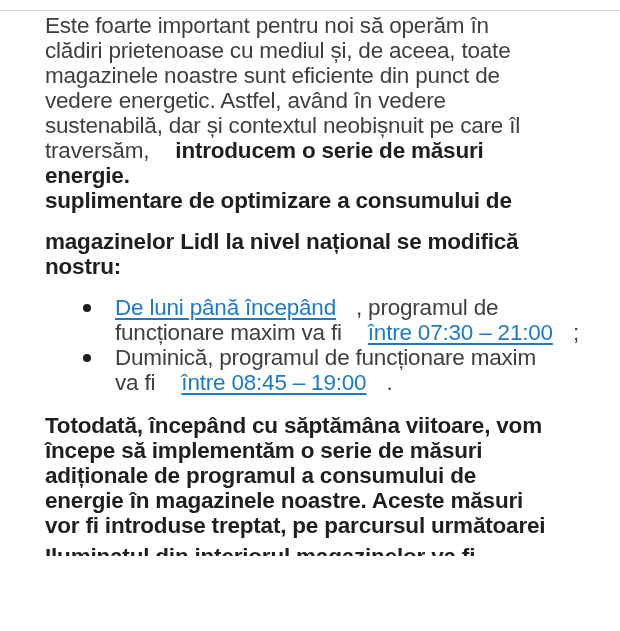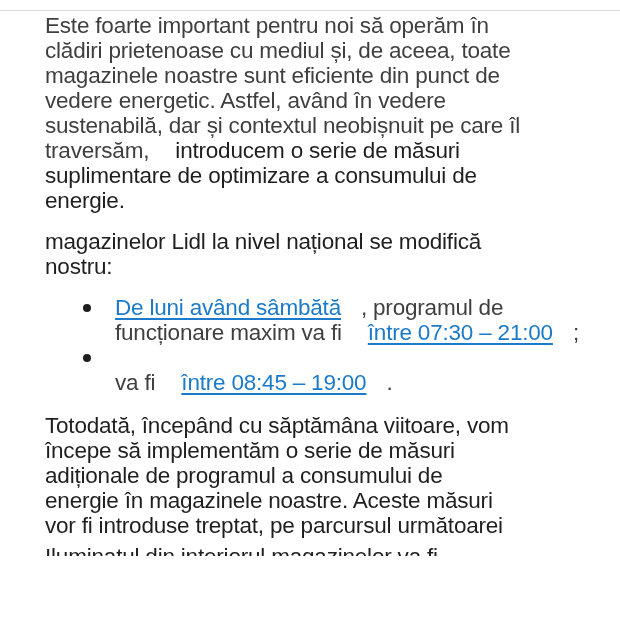--- a/index.html
+++ b/index.html
@@ -30,21 +30,21 @@
   .block{margin:0 0 16px 0;}
   .line{
     height:25px;
     white-space:pre;
     position:relative;
     letter-spacing:-0.2px;
   }
   .line span{color:var(--text);margin-left:20px;}
   .line span.bold{
     color:var(--bold-text);
-    font-weight:400;
+    font-weight:700;
   }
   .line span.link{
     color:var(--link);
     text-decoration:underline;
     text-decoration-thickness:1.5px;
     text-underline-offset:3px;
     cursor:pointer;
   }
   .block-list .line{padding-left:70px;}
   .bullet{
@@ -69,31 +69,31 @@
 <div class="top-divider" data-name="top-divider"></div>
 
 <main class="article" data-name="article-content">
     <div class="block block-paragraph" data-name="intro-paragraph">
       <div class="line" data-name="text-line"><span data-name="text-segment">Este foarte important pentru noi să operăm în</span></div>
       <div class="line" data-name="text-line"><span data-name="text-segment">clădiri prietenoase cu mediul și, de aceea, toate</span></div>
       <div class="line" data-name="text-line"><span data-name="text-segment">magazinele noastre sunt eficiente din punct de</span></div>
       <div class="line" data-name="text-line"><span data-name="text-segment">vedere energetic. Astfel, având în vedere</span></div>
       <div class="line" data-name="text-line"><span data-name="text-segment">sustenabilă, dar și contextul neobișnuit pe care îl</span></div>
       <div class="line" data-name="text-line"><span data-name="text-segment">traversăm, </span><span class="bold" data-name="text-segment">introducem o serie de măsuri</span></div>
+      <div class="line" data-name="text-line"><span class="bold" data-name="text-segment">energie.</span></div>
       <div class="line" data-name="text-line"><span class="bold" data-name="text-segment">suplimentare de optimizare a consumului de</span></div>
-      <div class="line" data-name="text-line"><span class="bold" data-name="text-segment">energie.</span></div>
     </div>
     <div class="block block-paragraph" data-name="schedule-intro-paragraph">
       <div class="line" data-name="text-line"><span class="bold" data-name="text-segment">magazinelor Lidl la nivel național se modifică</span></div>
       <div class="line" data-name="text-line"><span class="bold" data-name="text-segment">nostru:</span></div>
     </div>
     <div class="block block-list" data-name="schedule-list">
-      <div class="line" data-name="text-line"><span class="bullet" data-name="bullet-icon"></span><span class="link" data-name="link-de-luni-pana-sambata">De luni având sâmbătă</span><span data-name="text-segment">, programul de</span></div>
+      <div class="line" data-name="text-line"><span class="bullet" data-name="bullet-icon"></span><span class="link" data-name="link-de-luni-pana-sambata">De luni până începând</span><span data-name="text-segment">, programul de</span></div>
       <div class="line" data-name="text-line"><span data-name="text-segment">funcționare maxim va fi </span><span class="link" data-name="link-interval-luni-sambata">între 07:30 – 21:00</span><span data-name="text-segment">;</span></div>
-      <div class="line" data-name="text-line"><span class="bullet" data-name="bullet-icon"></span></div>
+      <div class="line" data-name="text-line"><span class="bullet" data-name="bullet-icon"></span><span data-name="text-segment">Duminică, programul de funcționare maxim</span></div>
       <div class="line" data-name="text-line"><span data-name="text-segment">va fi </span><span class="link" data-name="link-interval-duminica">între 08:45 – 19:00</span><span data-name="text-segment">.</span></div>
     </div>
     <div class="block block-paragraph" data-name="measures-paragraph">
       <div class="line" data-name="text-line"><span class="bold" data-name="text-segment">Totodată, începând cu săptămâna viitoare, vom</span></div>
       <div class="line" data-name="text-line"><span class="bold" data-name="text-segment">începe să implementăm o serie de măsuri</span></div>
       <div class="line" data-name="text-line"><span class="bold" data-name="text-segment">adiționale de programul a consumului de</span></div>
       <div class="line" data-name="text-line"><span class="bold" data-name="text-segment">energie în magazinele noastre. Aceste măsuri</span></div>
       <div class="line" data-name="text-line"><span class="bold" data-name="text-segment">vor fi introduse treptat, pe parcursul următoarei</span></div>
     </div>
     <div class="block block-clipped" data-name="clipped-paragraph">

